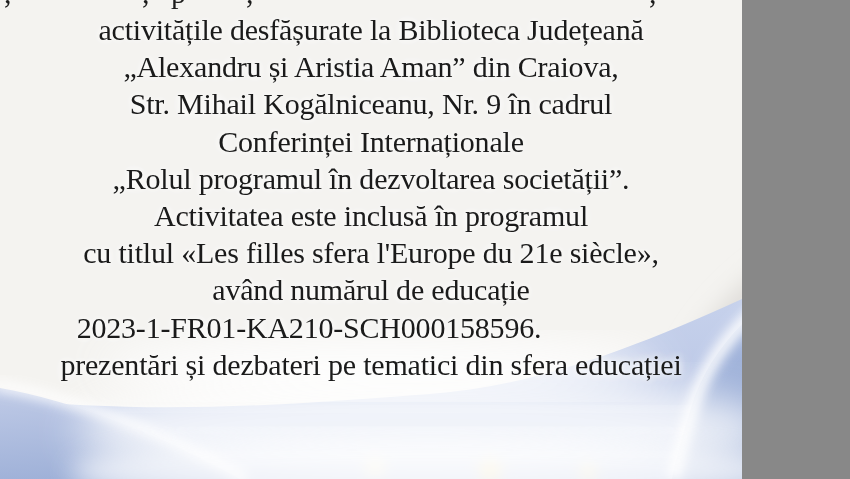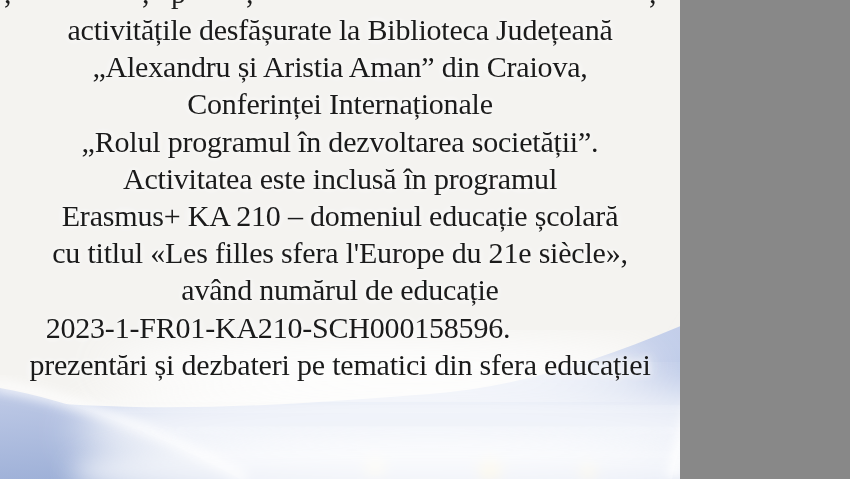--- a/index.html
+++ b/index.html
@@ -1,18 +1,18 @@
 <!DOCTYPE html>
 <html><head>
 <meta charset="utf-8">
 <style>
   html,body{margin:0;padding:0;background:#888;}
   #stage{
     position:relative;
-    width:680px;height:479px;
+    width:742px;height:479px;
     overflow:hidden;
     background:#f4f3f0;
     font-family:"Liberation Serif","DejaVu Serif",serif;
   }
   #bg{position:absolute;left:0;top:0;width:850px;height:479px;display:block;}
   .text-layer{
     position:absolute;
     left:0;right:0;
     top:11px;
     text-align:center;
@@ -107,23 +107,23 @@
     <span class="frag">,</span>
     <span class="frag">p</span>
     <span class="frag">,</span>
     <span class="frag">,</span>
     <span class="frag">,</span>
   </div>
 
   <div class="text-layer">
     <div class="text-line">activitățile desfășurate la Biblioteca Județeană</div>
     <div class="text-line">„Alexandru și Aristia Aman” din Craiova,</div>
+    <div class="text-line">Str. Mihail Kogălniceanu, Nr. 9 în cadrul</div>
     <div class="text-line">Conferinței Internaționale</div>
     <div class="text-line">„Rolul programul în dezvoltarea societății”.</div>
     <div class="text-line">Activitatea este inclusă în programul</div>
-    <div class="text-line">Erasmus+ KA 210 – domeniul educație școlară</div>
     <div class="text-line">cu titlul «Les filles sfera l'Europe du 21e siècle»,</div>
     <div class="text-line">având numărul de educație</div>
     <div class="text-line shift-left">2023-1-FR01-KA210-SCH000158596.</div>
     <div class="text-line">prezentări și dezbateri pe tematici din sfera educației</div>
   </div>
 
 </div>
 
 </body></html>

